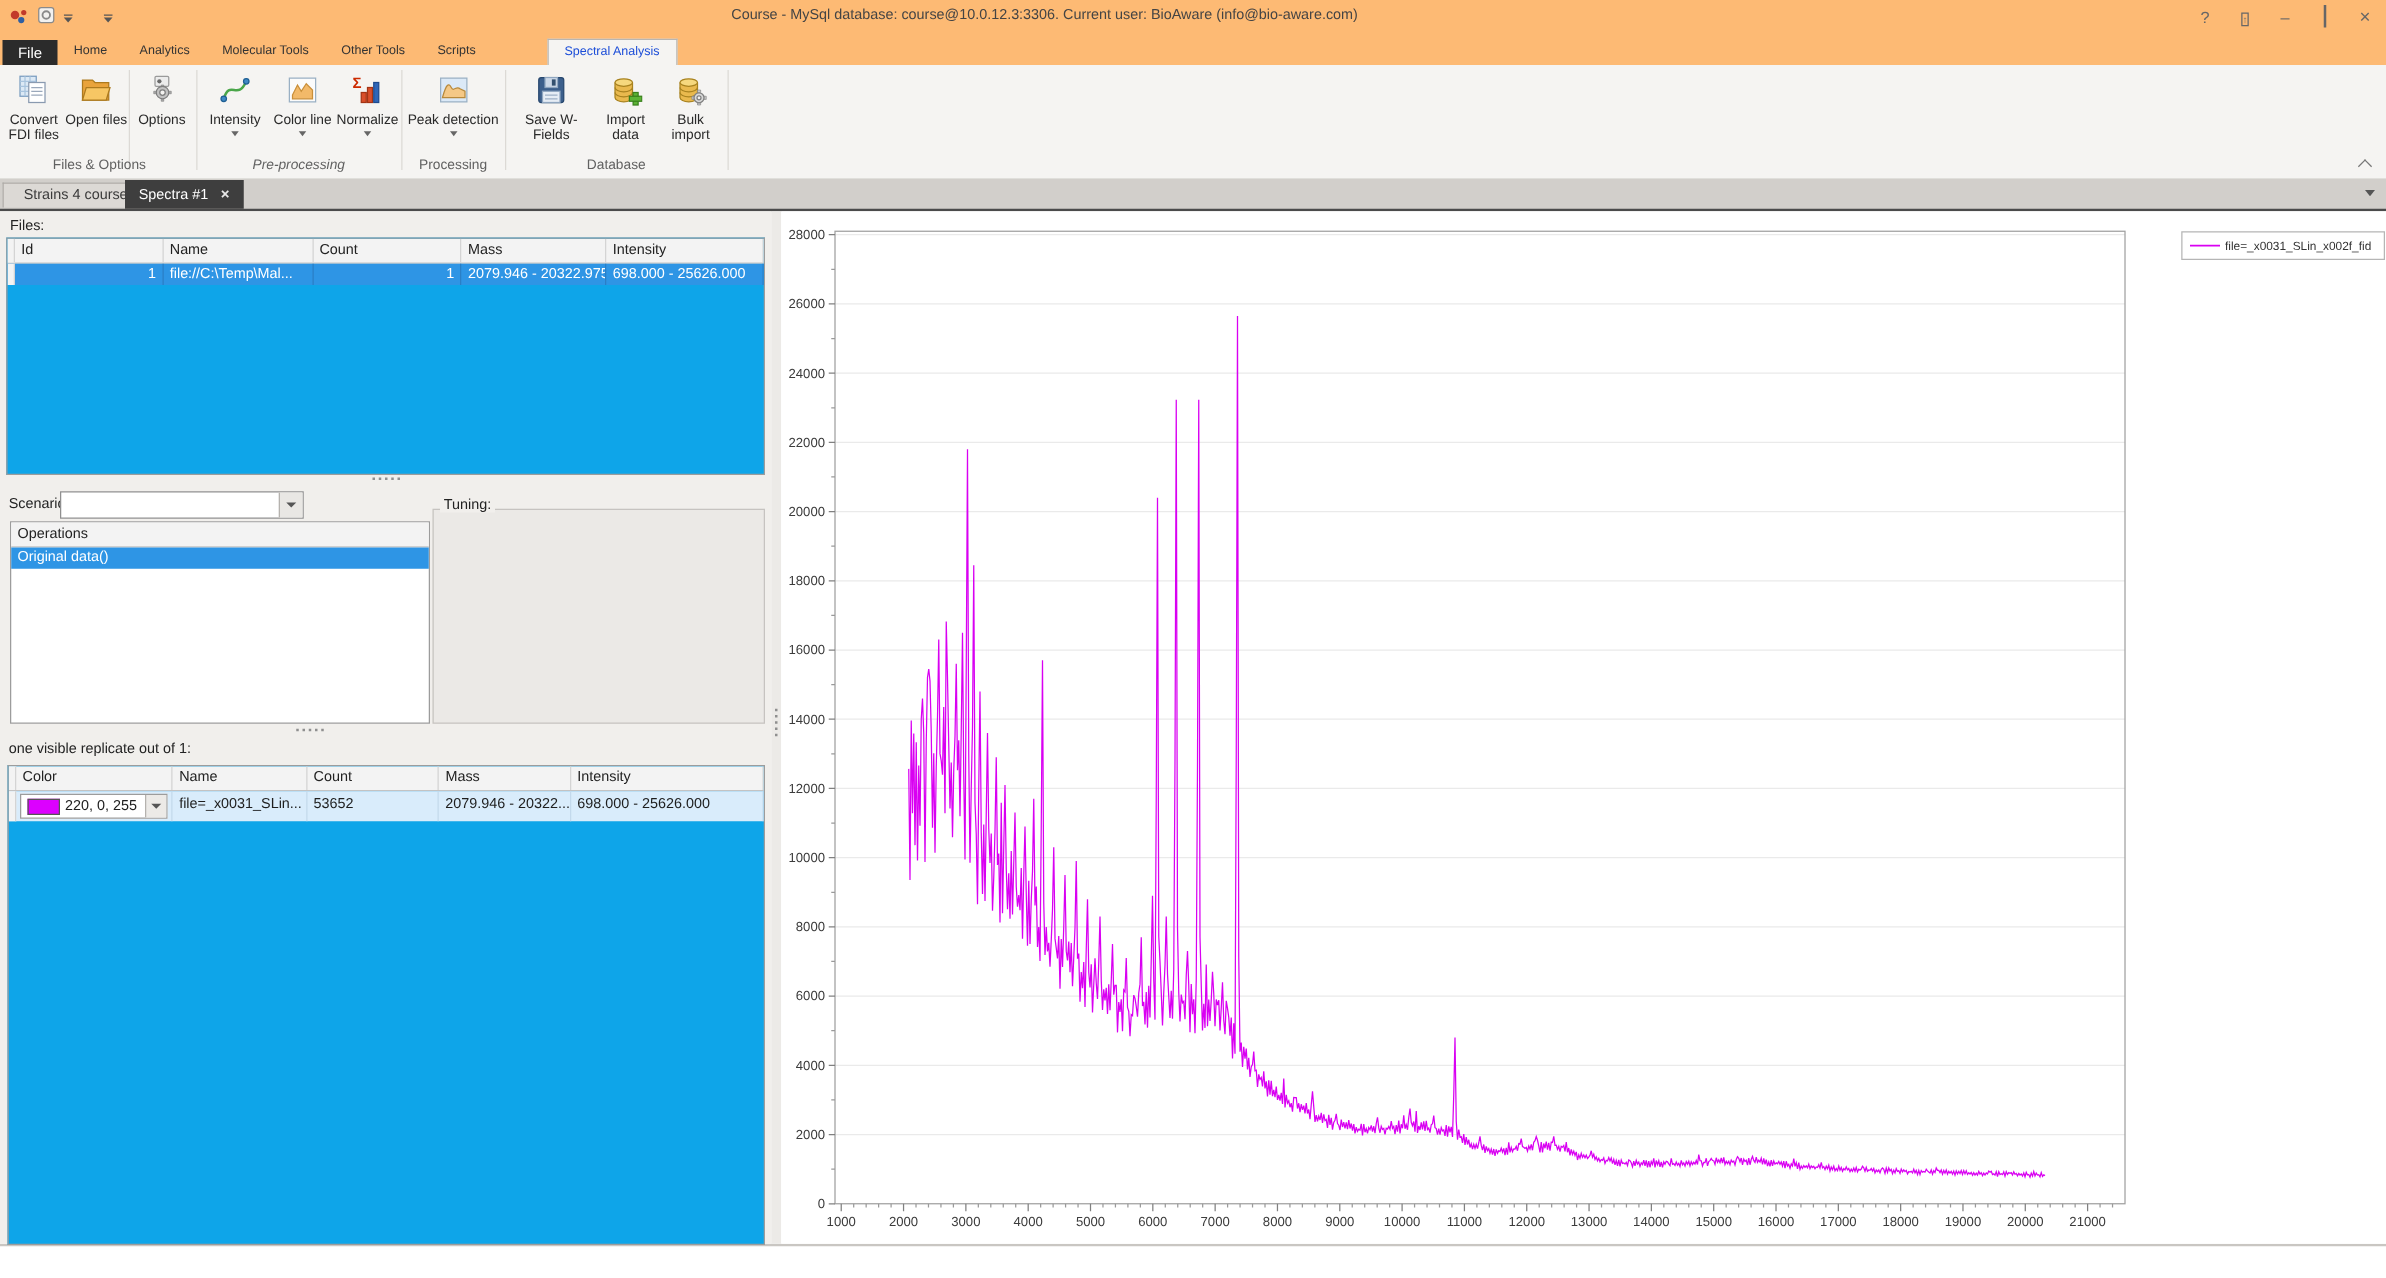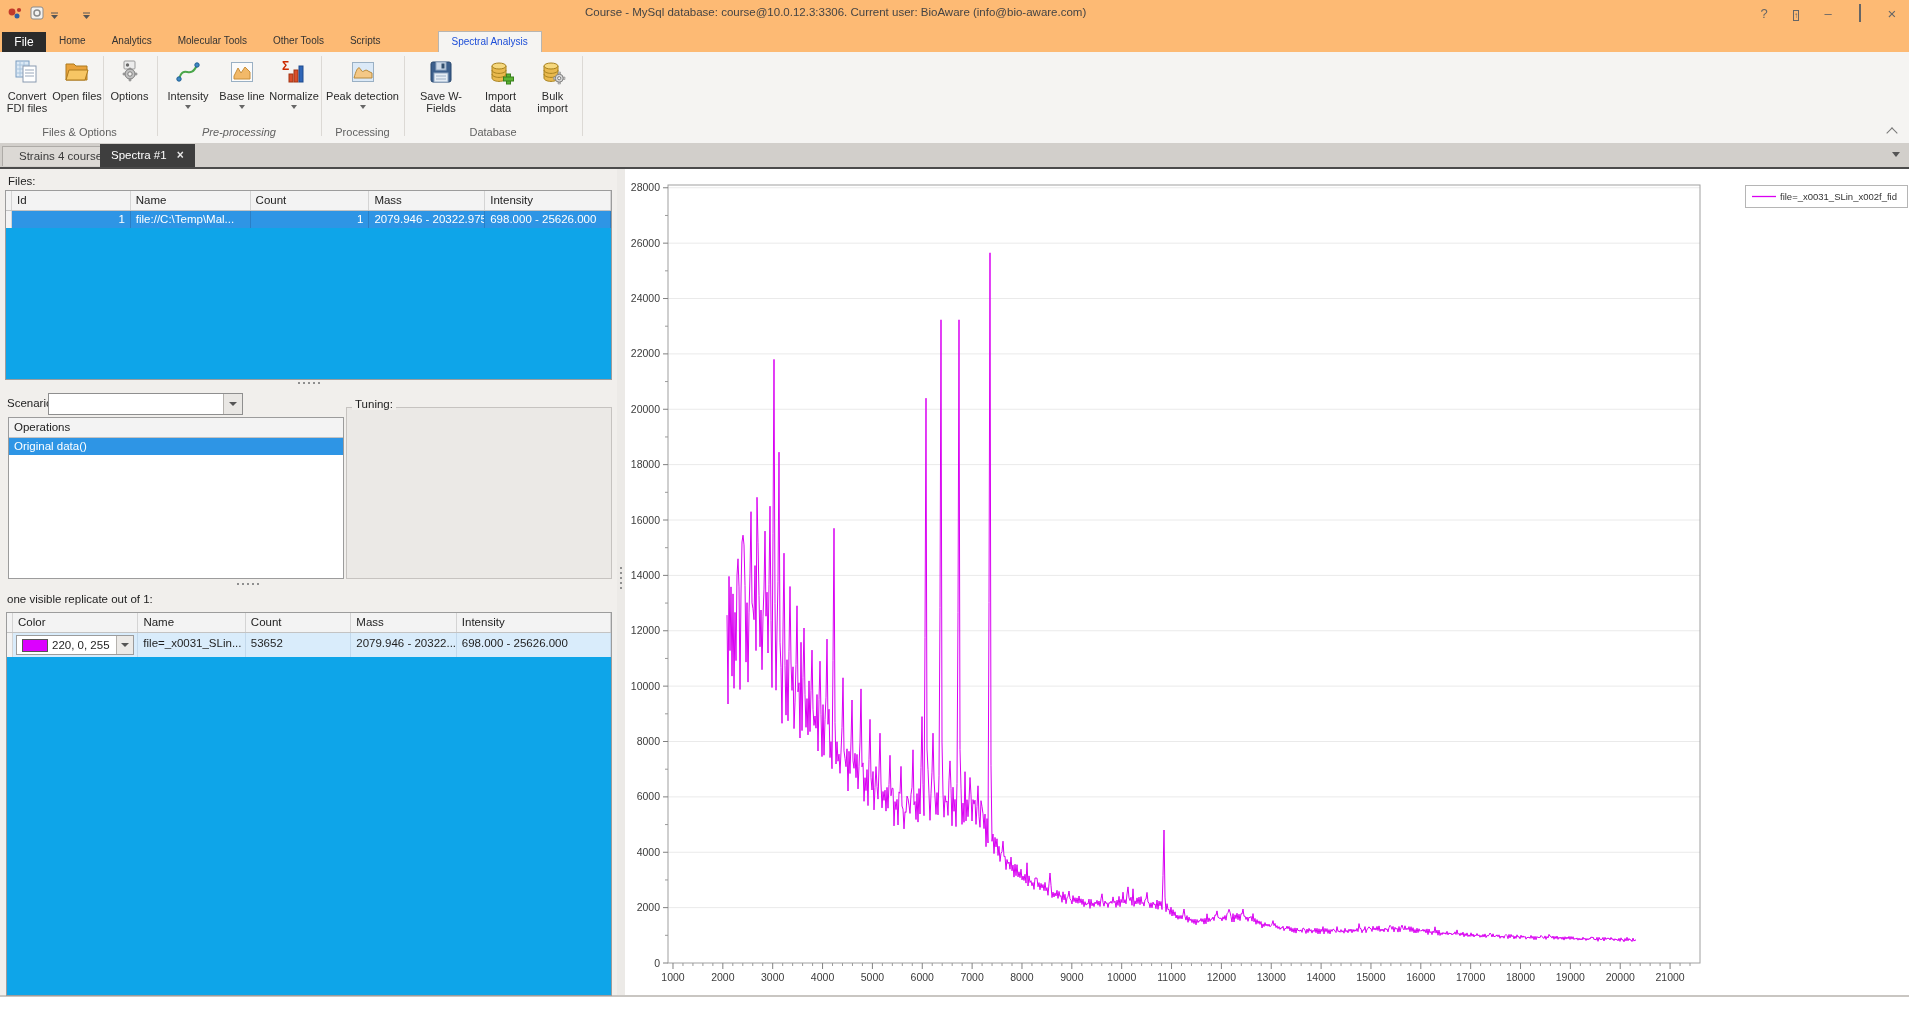--- a/index.html
+++ b/index.html
@@ -186,21 +186,21 @@
           <div class="rlabel">Intensity</div>
           <div class="rdd"></div>
         </div>
         <div class="rbtn" style="left: 217px; width: 50px;">
           <div class="ricon">
             <svg width="26" height="26" viewBox="0 0 26 26">
               <rect x="2.5" y="3.5" width="21" height="19" fill="#fbfbfb" stroke="#9ab0c4"></rect>
               <path d="M5 17l4-8 3 5 4-6 5 5v7H5z" fill="#f2b969" stroke="#c98f3a"></path>
             </svg>
           </div>
-          <div class="rlabel">Base line</div>
+          <div class="rlabel">Color line</div>
           <div class="rdd"></div>
         </div>
         <div class="rbtn" style="left: 269px; width: 50px;">
           <div class="ricon">
             <svg width="26" height="26" viewBox="0 0 26 26">
               <text x="1" y="11" font-size="12" font-weight="bold" fill="#cc2a00">Σ</text>
               <rect x="8" y="15" width="4" height="8" fill="#d94f2b" stroke="#a33415"></rect>
               <rect x="13" y="11" width="4" height="12" fill="#d94f2b" stroke="#a33415"></rect>
               <rect x="18" y="7" width="4" height="16" fill="#2f66b8" stroke="#1e4a8e"></rect>
             </svg>

